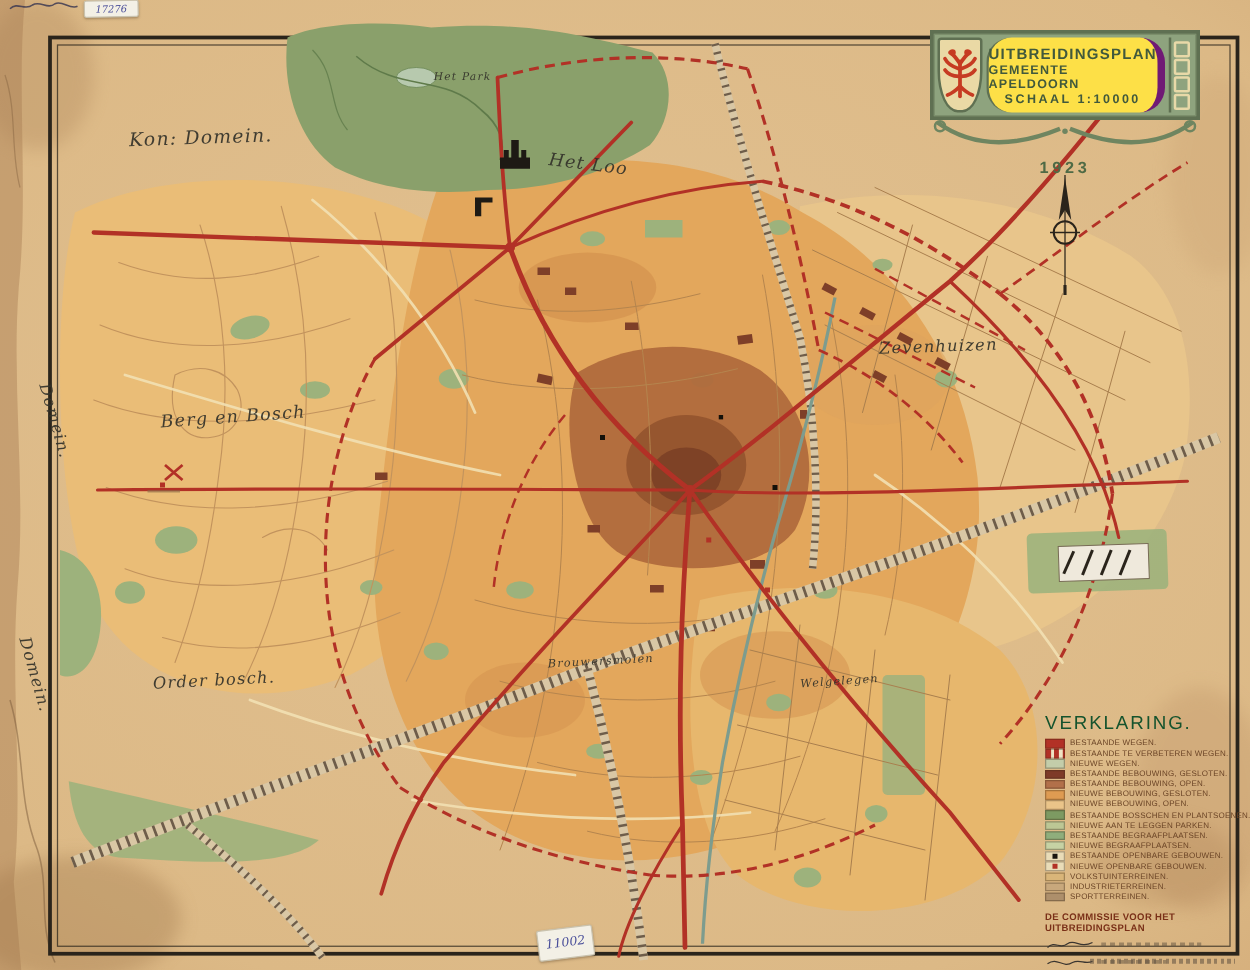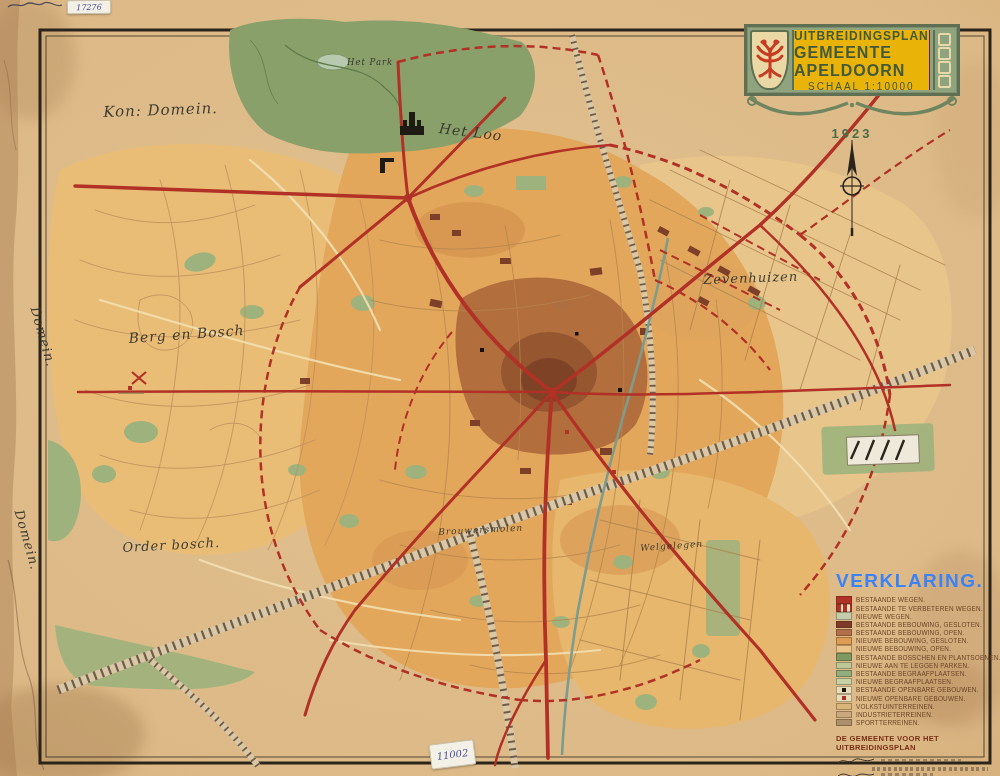--- a/index.html
+++ b/index.html
@@ -24,38 +24,38 @@
   .cart-panel{
     display:flex;height:66px;background:#8ea37e;border:3px solid #5f7052;
     box-shadow:0 0 0 1px #7c8f6c inset;
   }
   .shield{
     width:40px;margin:3px;background:#ead9a5;border:2px solid #5f7052;
     border-radius:3px 3px 45% 45%/3px 3px 55% 55%;
     display:flex;align-items:center;justify-content:center;
   }
   .title-band{
-    flex:1;background:#eab308;margin:3px 0;border-left:2px solid #5f7052;border-right:1px solid #701a75;
-    display:flex;flex-direction:column;align-items:center;justify-content:center;gap:1px;
+    flex:1;background:#fde047;margin:3px 0;border-left:2px solid #5f7052;border-right:6px solid #701a75;
+    display:flex;flex-direction:column;align-items:center;justify-content:center;gap:1px;border-radius:20px;
   }
   .t1{font-size:12px;font-weight:bold;color:#41593c;letter-spacing:1px;}
-  .t2{font-size:16px;font-weight:bold;color:#41593c;letter-spacing:1px;}
-  .t3{font-size:10px;font-weight:normal;color:#41593c;letter-spacing:2px;}
+  .t2{font-size:10px;font-weight:bold;color:#41593c;letter-spacing:1px;}
+  .t3{font-size:10px;font-weight:bold;color:#41593c;letter-spacing:2px;}
   .ring-col{
     width:22px;margin:3px;background:#8ea37e;border-left:2px solid #5f7052;
     display:flex;flex-direction:column;align-items:center;justify-content:space-around;padding:2px 0;
   }
   .ring{width:9px;height:9px;border:2px solid #e8d9a8;border-radius:2px;}
   .year{
     text-align:center;font-size:13px;font-weight:bold;color:#4f6a45;letter-spacing:3px;margin-top:0px;
   }
 
   
   .legend{left:836px;top:570px;width:160px;position:absolute;}
-  .ltitle{font-size:19px;font-weight:bold;color:#3b82f6;letter-spacing:1.5px;margin-bottom:4px;}
+  .ltitle{font-size:15px;font-weight:normal;color:#14532d;letter-spacing:1.5px;margin-bottom:4px;}
   .lrow{display:flex;align-items:center;height:7.7px;margin:0 0 0.5px 0;}
   .chip{
     width:14px;height:5.5px;flex:0 0 14px;margin-right:4px;border:0.5px solid rgba(60,40,20,.35);
     position:relative;display:inline-flex;align-items:center;justify-content:center;
   }
   .chip.dashed{background:repeating-linear-gradient(90deg,#b23126 0 4px,#efe3c4 4px 6.5px);}
   .chip .mark{width:4px;height:4px;display:block;}
   .chip.black-square .mark{background:#19140e;}
   .chip.red-square .mark{background:#b23126;}
   .llabel{
@@ -443,21 +443,21 @@
       <div class="lrow">
         <span class="chip" style="background: rgb(200, 168, 124);"></span>
         <span class="llabel">Industrieterreinen.</span>
       </div>
       <div class="lrow">
         <span class="chip" style="background: rgb(173, 143, 107);"></span>
         <span class="llabel">Sportterreinen.</span>
       </div>
     </div>
   <div class="commission">
-    <div class="chead">DE GEMEENTE VOOR HET UITBREIDINGSPLAN</div>
+    <div class="chead">DE COMMISSIE VOOR HET UITBREIDINGSPLAN</div>
     <div class="sigrow">
       <svg width="40" height="10" viewBox="0 0 40 10">
           <path d="M2,7 C8,1 12,9 18,4 C24,0 28,8 38,3" stroke="#3a3530" stroke-width="1" fill="none"></path>
         </svg>
       <div class="signote" style="width:80px;"></div>
     </div>
     <div class="sigrow">
       <svg width="40" height="10" viewBox="0 0 40 10">
           <path d="M2,6 C10,0 14,10 22,5 C28,2 32,7 38,4" stroke="#3a3530" stroke-width="1" fill="none"></path>
         </svg>

